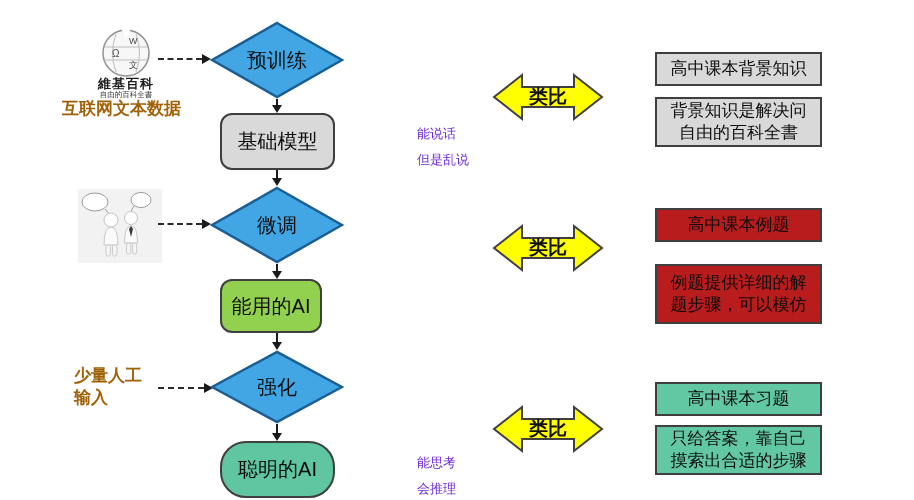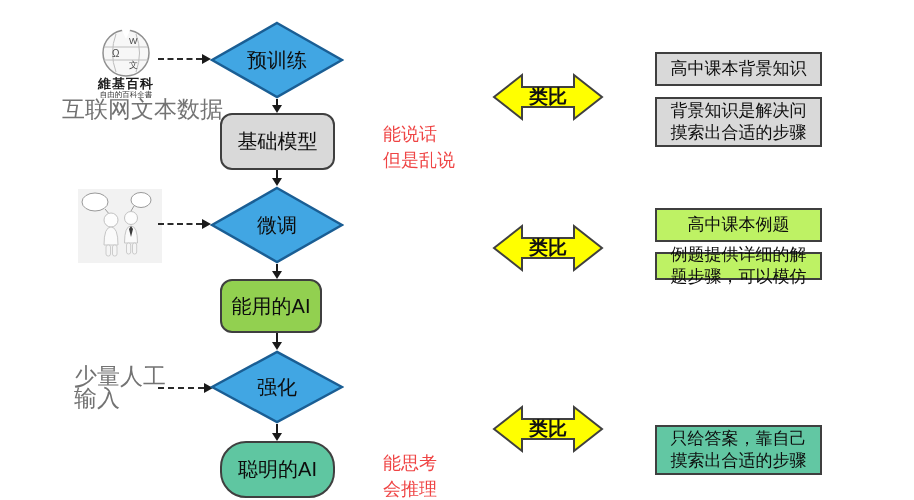--- a/index.html
+++ b/index.html
@@ -5,21 +5,21 @@
   html,body{margin:0;padding:0;background:#fff;}
   .canvas{position:relative;width:914px;height:500px;background:#ffffff;overflow:hidden;
           font-family:"Liberation Sans","DejaVu Sans",sans-serif;color:#111;}
   .abs{position:absolute;}
 
   
   .wiki-title{left:84px;top:75px;width:84px;text-align:center;font-family:"Liberation Serif","DejaVu Serif",serif;
               font-size:13px;font-weight:700;letter-spacing:1px;color:#1a1a1a;}
   .wiki-subtitle{left:84px;top:90px;width:84px;text-align:center;font-family:"Liberation Serif","DejaVu Serif",serif;
               font-size:7.5px;color:#333;}
-  .side-caption{font-size:23px;font-weight:400;color:#737373;white-space:pre-line;line-height:22px;}
+  .side-caption{font-size:17px;font-weight:700;color:#a16207;white-space:pre-line;line-height:22px;}
 
   
   .darrow{height:0;border-top:2px dashed #2a2a2a;}
   .darrow::after{content:'';position:absolute;right:-9px;top:-6px;
                  border-top:5px solid transparent;border-bottom:5px solid transparent;
                  border-left:9px solid #1a1a1a;}
 
   
   .node{display:flex;align-items:center;justify-content:center;box-sizing:border-box;}
   .node-label{position:relative;z-index:2;font-size:20px;font-weight:500;color:#0d0d0d;}
@@ -27,33 +27,33 @@
   .rrect{border:2.5px solid #3f3f3f;border-radius:12px;}
   .rrect.gray{background:#d9d9d9;}
   .rrect.green{background:#92d050;}
   .rrect.teal{background:#5fc6a1;border-radius:26px;}
 
   .varrow{width:2px;background:#1a1a1a;}
   .varrow::after{content:'';position:absolute;bottom:-7px;left:-4px;
                  border-left:5px solid transparent;border-right:5px solid transparent;
                  border-top:8px solid #1a1a1a;}
 
-  .note{color:#ef4444;font-size:18px;line-height:26px;font-weight:500;white-space:pre-line;}
+  .note{color:#6d28d9;font-size:13px;line-height:26px;font-weight:500;white-space:pre-line;margin-left:34px;}
 
   
   .yarrow{width:112px;height:50px;display:flex;align-items:center;justify-content:center;}
   .yarrow svg{position:absolute;left:0;top:0;width:100%;height:100%;}
   .yarrow .lbl{position:relative;z-index:2;font-size:19px;font-weight:700;color:#111;}
 
   
   .rbox{left:655px;width:167px;border:2px solid #3f3f3f;box-sizing:border-box;
         display:flex;align-items:center;justify-content:center;text-align:center;
         font-size:17px;line-height:22px;font-weight:500;color:#0d0d0d;white-space:pre-line;}
   .rbox.gray{background:#d9d9d9;}
-  .rbox.green{background:#bef264;}
+  .rbox.green{background:#b91c1c;}
   .rbox.teal{background:#62c7a3;}
 </style>
 </head>
 <body>
 
 <div class="canvas">
 
   <svg class="abs" style="left:100px;top:27px;" width="52" height="52" viewBox="0 0 52 52">
     <circle cx="26" cy="26" r="23" fill="#f7f7f7" stroke="#8f8f8f" stroke-width="1.5"></circle>
     <path d="M16 7 q-7 19 0 38" fill="none" stroke="#bdbdbd" stroke-width="1"></path>
@@ -154,22 +154,23 @@
   </div>
   <div class="abs yarrow" style="left:492px;top:404px;">
     <svg viewBox="0 0 112 50" preserveAspectRatio="none">
       <polygon points="2,25 30,3 30,15 82,15 82,3 110,25 82,47 82,35 30,35 30,47" fill="#ffff00" stroke="#404040" stroke-width="2"></polygon>
     </svg>
     <div class="lbl">类比</div>
   </div>
 
   <div class="abs rbox gray" style="top:52px;height:34px;">高中课本背景知识</div>
   <div class="abs rbox gray" style="top:97px;height:50px;">背景知识是解决问
-摸索出合适的步骤</div>
+自由的百科全書</div>
 
   <div class="abs rbox green" style="top:208px;height:34px;">高中课本例题</div>
-  <div class="abs rbox green" style="top:252px;height:28px;">例题提供详细的解
+  <div class="abs rbox green" style="top:264px;height:60px;">例题提供详细的解
 题步骤，可以模仿</div>
 
+  <div class="abs rbox teal" style="top:382px;height:34px;">高中课本习题</div>
   <div class="abs rbox teal" style="top:425px;height:50px;">只给答案，靠自己
 摸索出合适的步骤</div>
 
 </div>
 
 </body></html>

